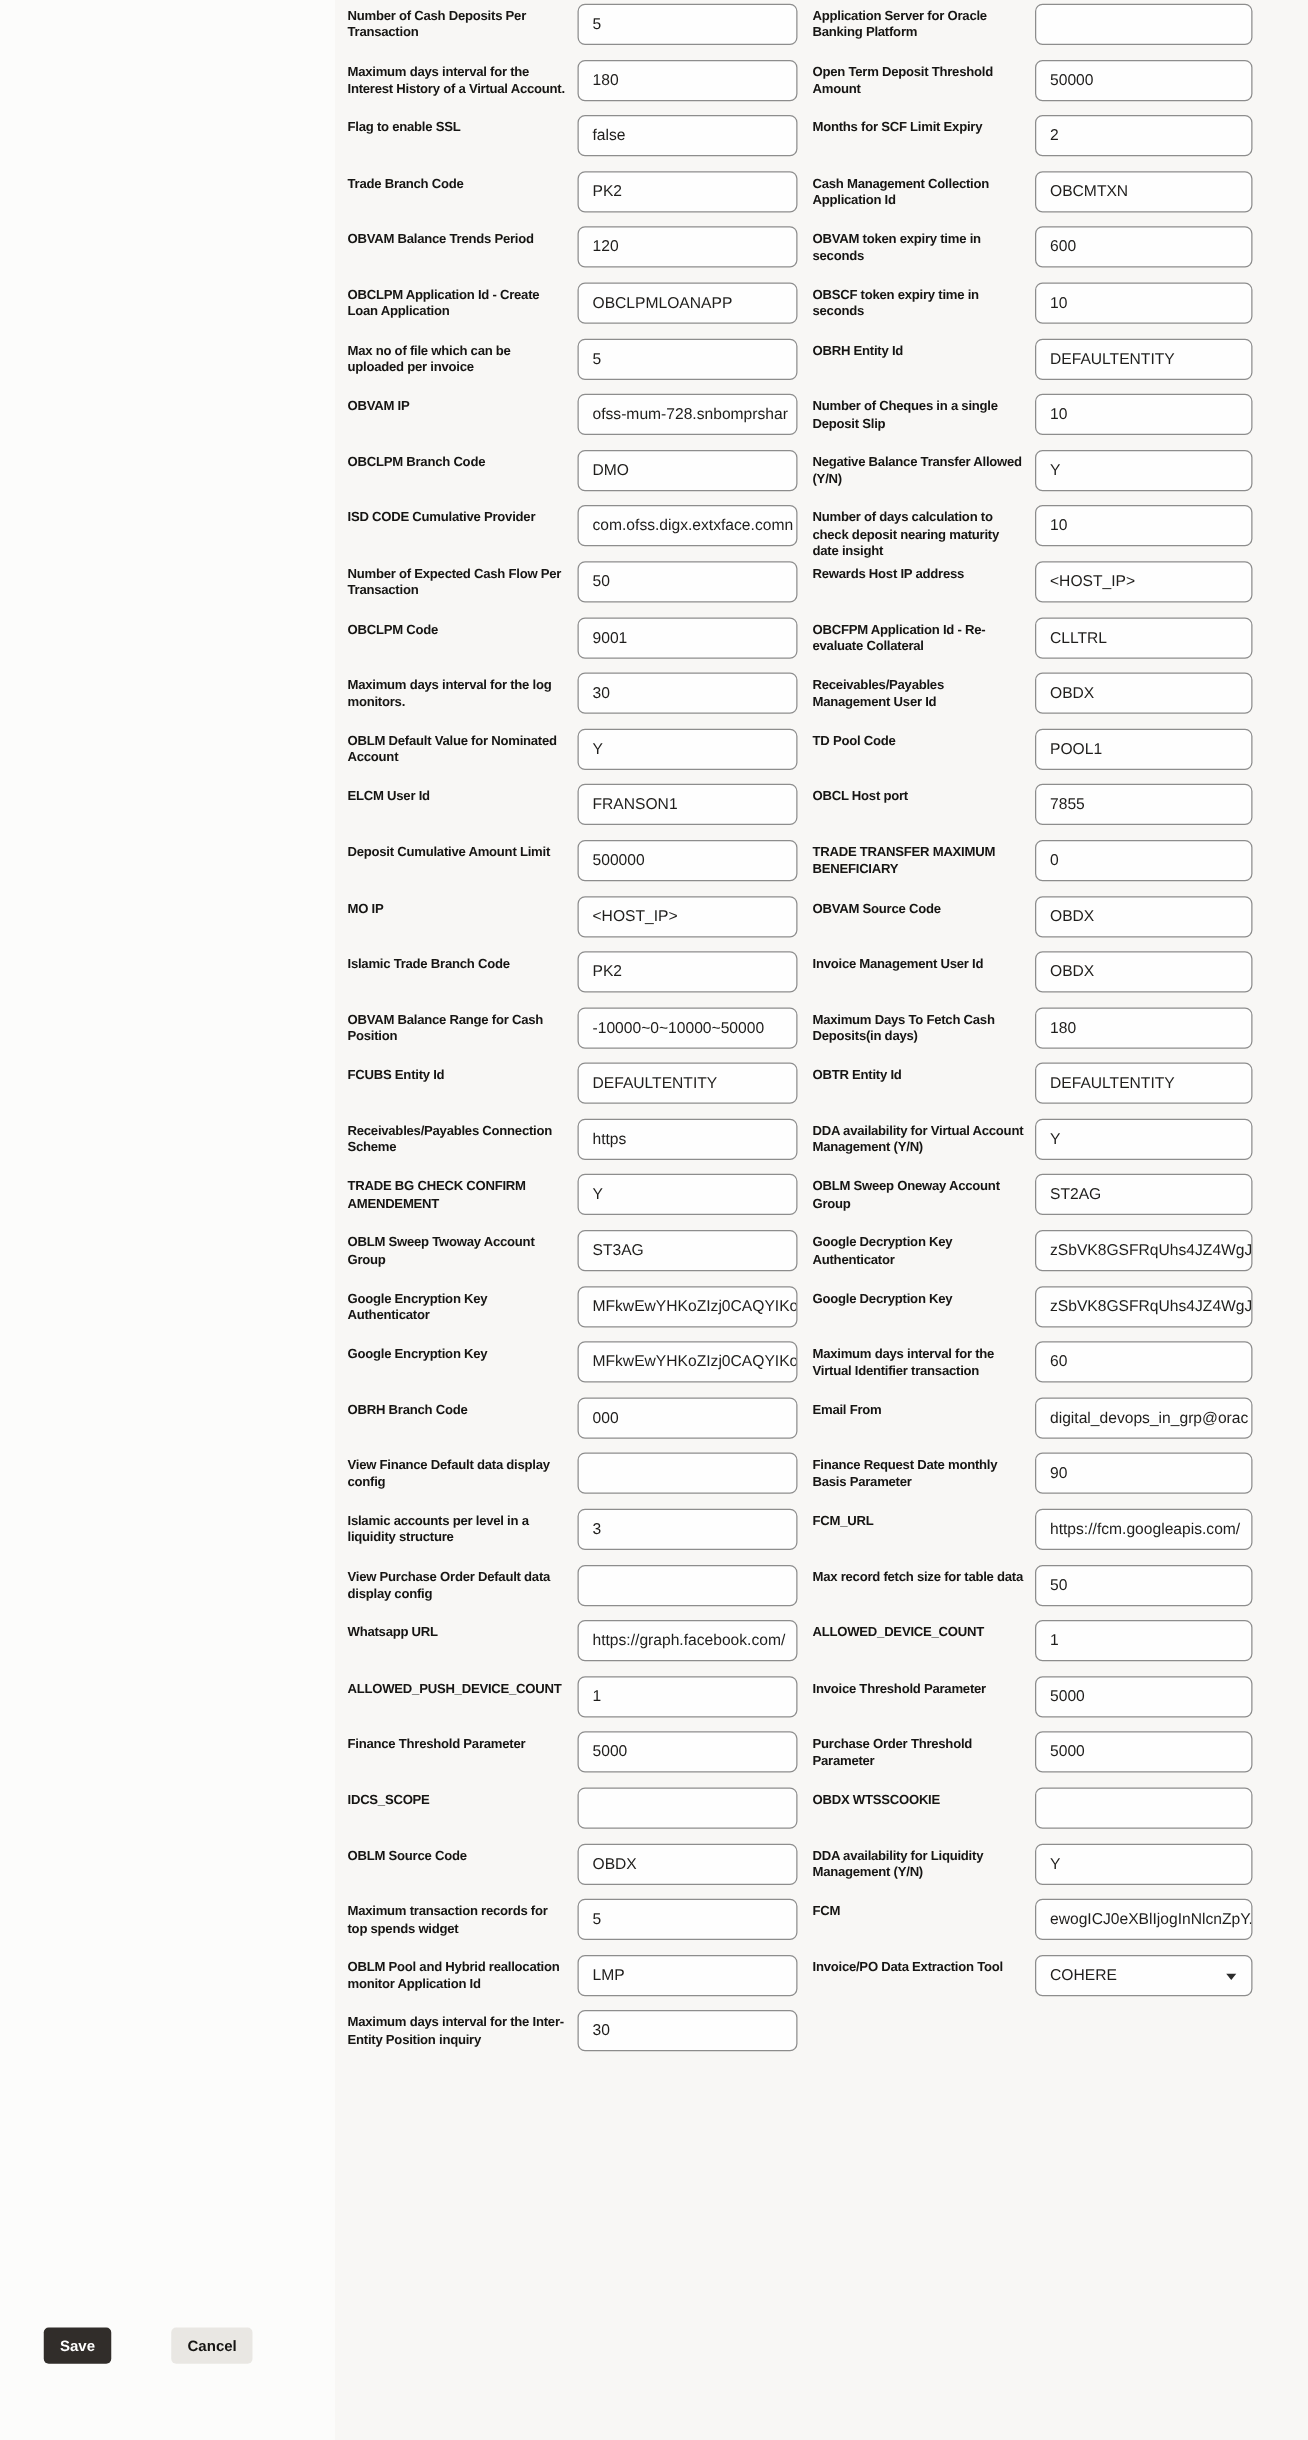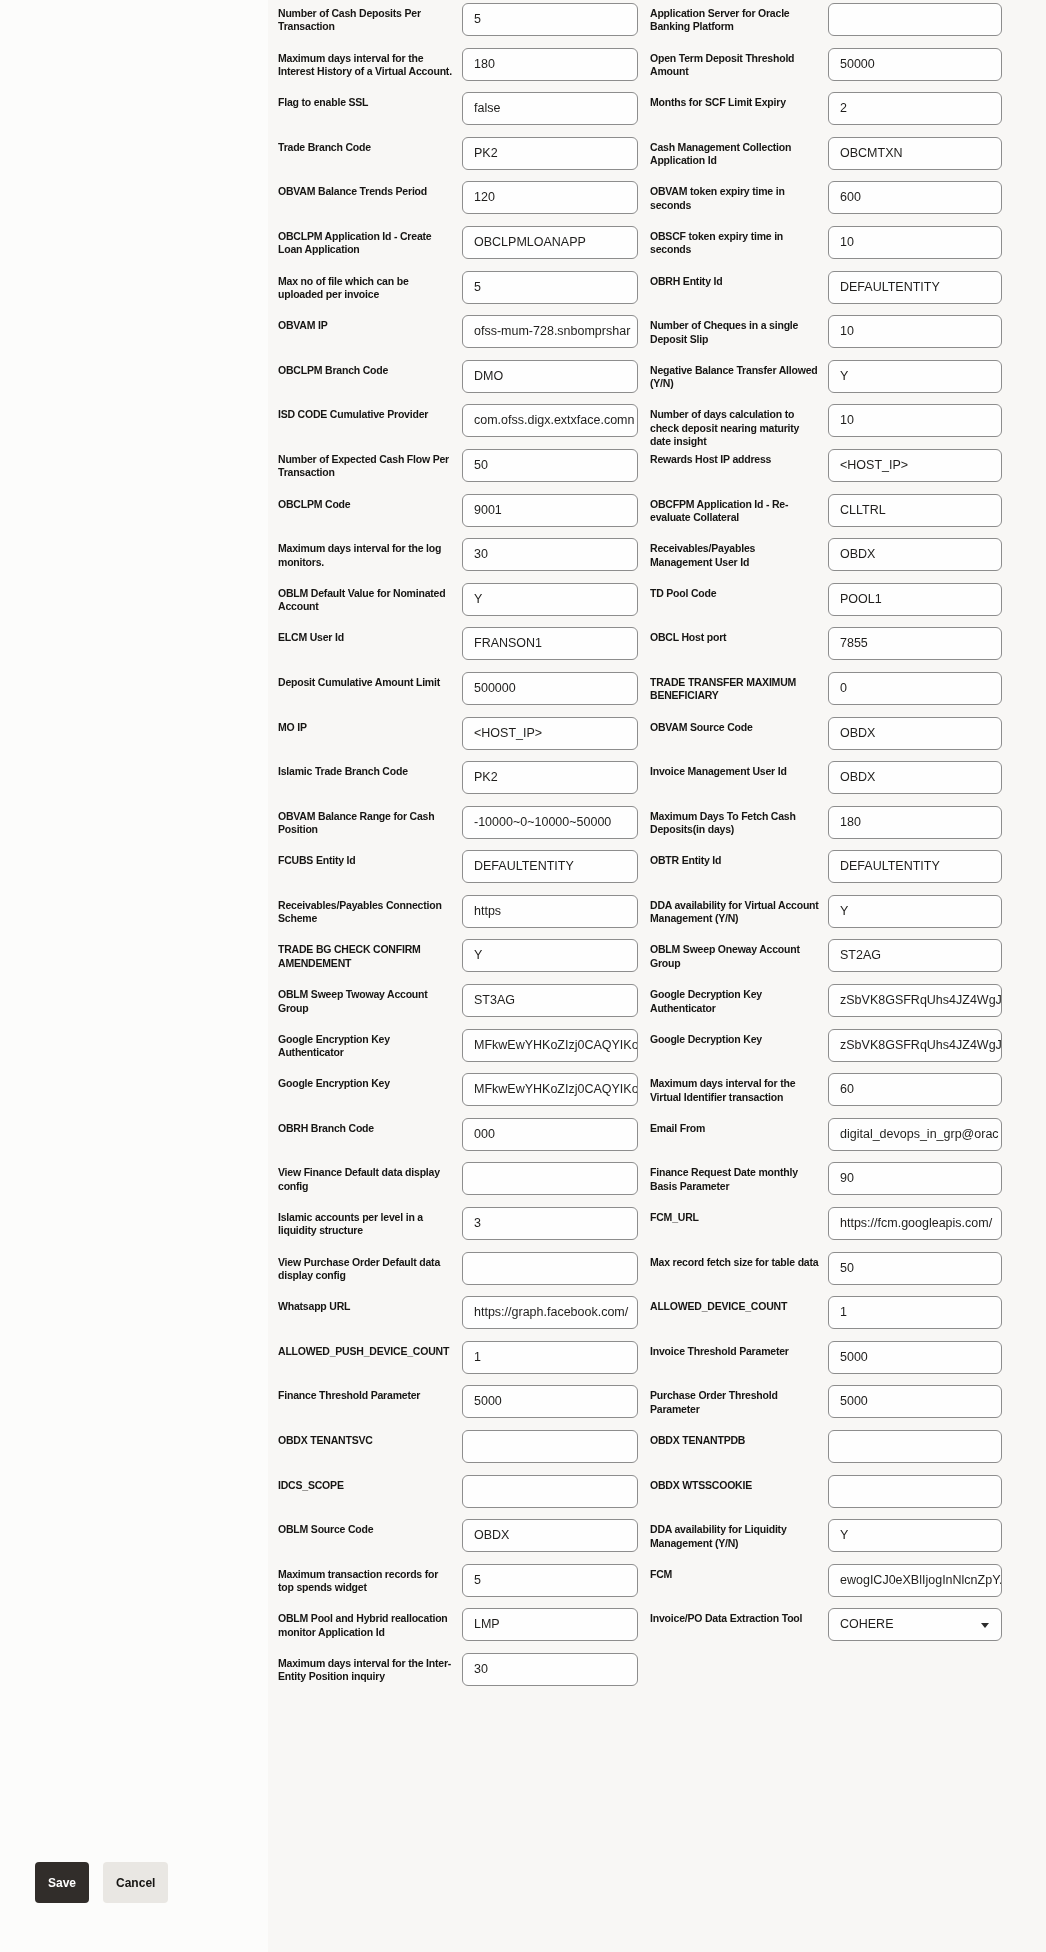--- a/index.html
+++ b/index.html
@@ -35,26 +35,26 @@
   .inp.select { padding-right:28px; }
   .caret {
     position:absolute; right:12px; top:14px; width:0; height:0;
     border-left:4.5px solid transparent; border-right:4.5px solid transparent;
     border-top:5.5px solid #2b2b2b;
   }
   .actions {
     position:absolute; left:35px; top:1862px; display:flex; gap:14px;
   }
   .btn {
-    height:41px; border-radius:4px; font-size:12px; font-weight:700;
+    height:29px; border-radius:4px; font-size:12px; font-weight:700;
     display:flex; align-items:center; justify-content:center;
     padding:0 13px; cursor:pointer; border:none;
   }
   .btn.save { background:#312d2a; color:#ffffff; }
-  .btn.cancel { background:#e9e7e3; color:#161513; }
+  .btn.cancel { background:#e9e7e3; color:#161513;margin-left:34px; }
 </style>
 </head>
 <body>
 
 <div class="left-panel"></div>
 
 <div class="form" id="form">
     <div class="row">
       <div class="lbl">Number of Cash Deposits Per Transaction</div>
       <div class="inp"><span>5</span></div>
@@ -271,27 +271,20 @@
       <div></div>
       <div class="lbl">Invoice Threshold Parameter</div>
       <div class="inp"><span>5000</span></div>
     </div>
     <div class="row">
       <div class="lbl">Finance Threshold Parameter</div>
       <div class="inp"><span>5000</span></div>
       <div></div>
       <div class="lbl">Purchase Order Threshold Parameter</div>
       <div class="inp"><span>5000</span></div>
-    </div>
-    <div class="row">
-      <div class="lbl">OBDX TENANTSVC</div>
-      <div class="inp"><span></span></div>
-      <div></div>
-      <div class="lbl">OBDX TENANTPDB</div>
-      <div class="inp"><span></span></div>
     </div>
     <div class="row">
       <div class="lbl">IDCS_SCOPE</div>
       <div class="inp"><span></span></div>
       <div></div>
       <div class="lbl">OBDX WTSSCOOKIE</div>
       <div class="inp"><span></span></div>
     </div>
     <div class="row">
       <div class="lbl">OBLM Source Code</div>

